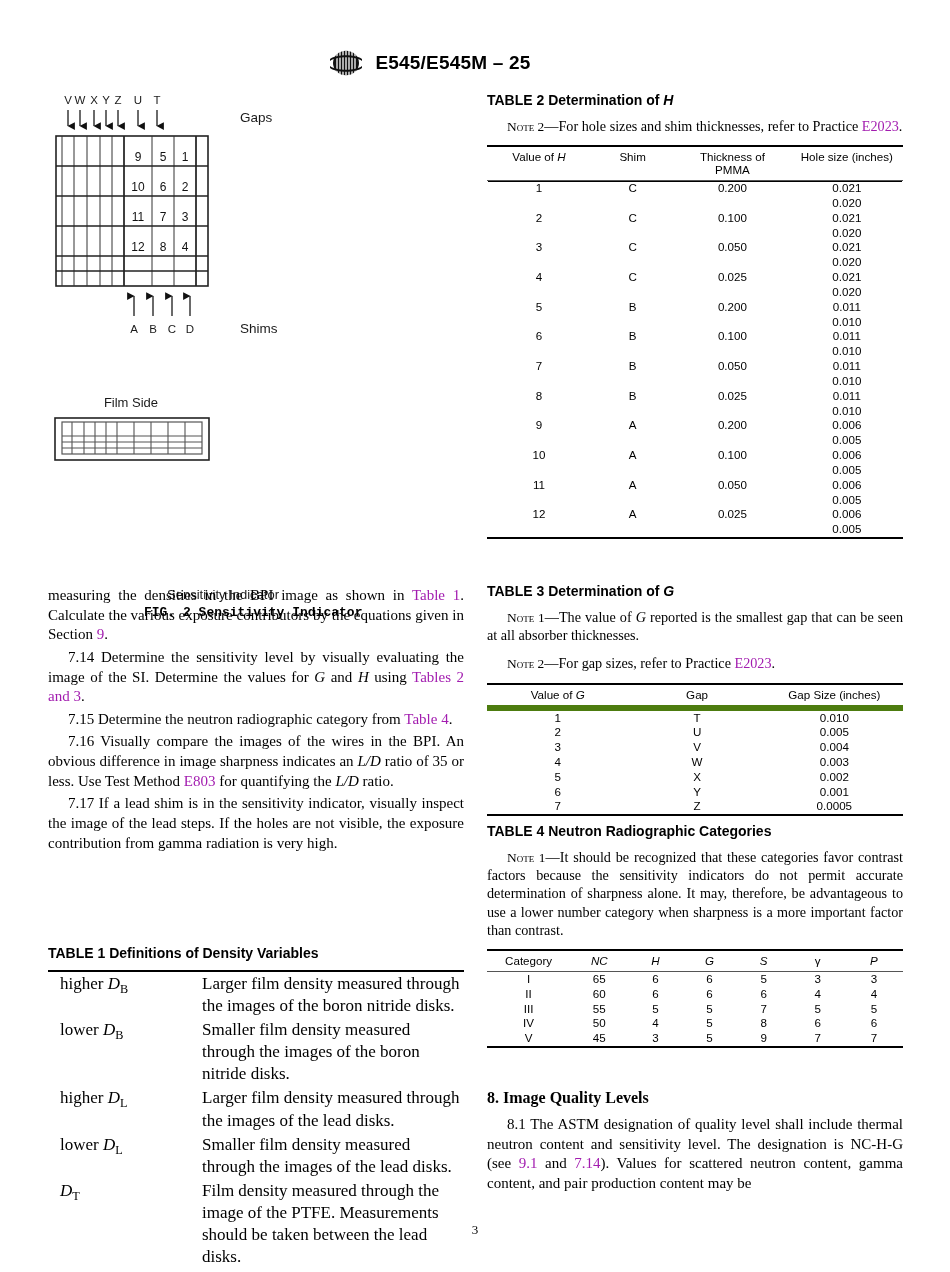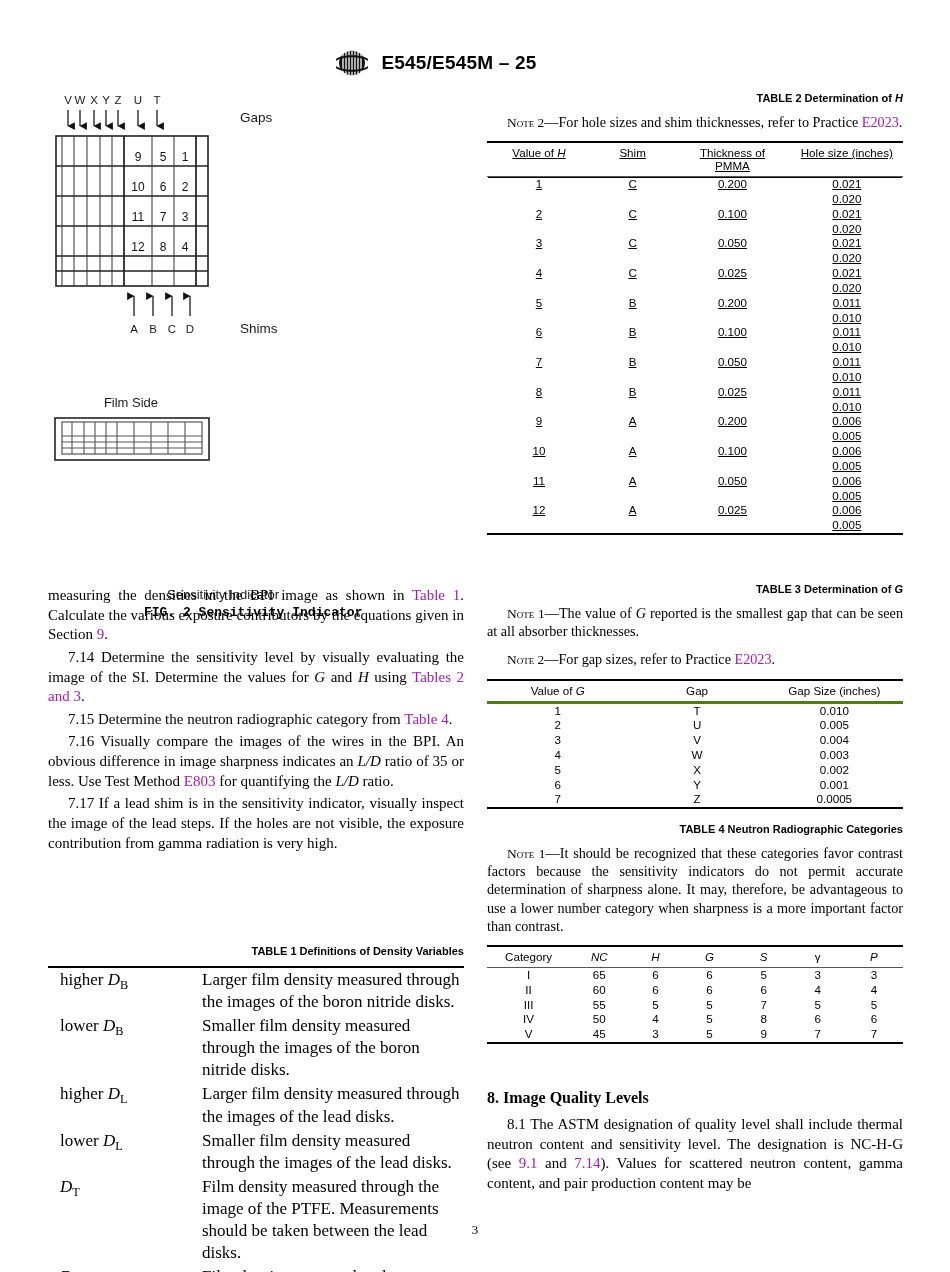--- a/index.html
+++ b/index.html
@@ -12,21 +12,21 @@
     height: 1272px;
     position: relative;
     font-family: "Liberation Serif", serif;
     color: #000;
     overflow: hidden;
   }
 
   
   #doc-header {
     position: absolute;
-    top: 48px; left: 14px; width: 844px;
+    top: 48px; left: 8px; width: 844px;
     display: flex;
     align-items: center;
     justify-content: center;
     gap: 12px;
   }
   #astm-logo { display:block; }
   #doc-title {
     font-family: "Liberation Sans", sans-serif;
     font-weight: bold;
     font-size: 19px;
@@ -82,22 +82,22 @@
     font-family: "Liberation Serif", serif;
     font-weight: bold;
     font-size: 16px;
     margin: 0 0 8px 0;
   }
 
   
   .tbl-title {
     font-family: "Liberation Sans", sans-serif;
     font-weight: bold;
-    font-size: 11px;
-    text-align: right;
+    font-size: 14px;
+    text-align: left;
     margin: 0 0 9px 0;
   }
   .tbl-note {
     font-family: "Liberation Serif", serif;
     font-size: 14.2px;
     line-height: 1.28;
     text-align: justify;
     text-indent: 20px;
     margin: 0 0 10px 0;
   }
@@ -125,21 +125,21 @@
   }
   .rule-top    { border-top: 2.4px solid #000; }
   .rule-thin   { border-top: 1px solid #555; }
   .rule-bottom { border-bottom: 2.4px solid #000; }
   .dbl-top {
     border-top: 2.4px solid #000;
     box-shadow: 0 2px 0 -1px #000;
   }
 
   
-  #table-2 { margin-top: 8px; text-decoration: underline; }
+  #table-2 { margin-top: 8px; }
   #table-2 td { font-size: 11.6px; }
   .t2-sub { line-height: 1.25; }
 
   
   #table-1 { font-family:Liberation Serif, serif; font-size:17px; }
   #table-1 td { text-align: left; vertical-align: top; padding: 1px 0 1px 0; line-height:1.3; }
   #table-1 td.c1 { width: 142px; padding-left: 12px; }
   #table-1 td.c2 { padding-right: 4px; margin-left: 40px; }
   sub { font-size: 0.72em; }
 
@@ -472,21 +472,21 @@
 </div>
 
 <div class="col-right" style="top:583px;">
   <div class="tbl-title">
     <span>TABLE 3 Determination of </span><span class="ital">G</span>
   </div>
   <p class="tbl-note" id="t3n1"><span class="nlabel">Note 1</span>—The value of <span class="ital">G</span> reported is the smallest gap that can be seen at all absorber thicknesses.</p>
   <p class="tbl-note" id="t3n2"><span class="nlabel">Note 2</span>—For gap sizes, refer to Practice <span class="xref">E2023</span>.</p>
   <table class="astm" id="table-3">
     <thead class="dbl-top">
-      <tr style="border-bottom:3px solid #4d7c0f;">
+      <tr style="border-bottom:6px solid #4d7c0f;">
         <td style="width:34%">Value of <i>G</i></td>
         <td style="width:33%">Gap</td>
         <td style="width:33%">Gap Size (inches)</td>
       </tr>
     </thead>
     <tbody id="t3-body">
         <tr>
           <td>1</td>
           <td>T</td>
           <td>0.010</td>

